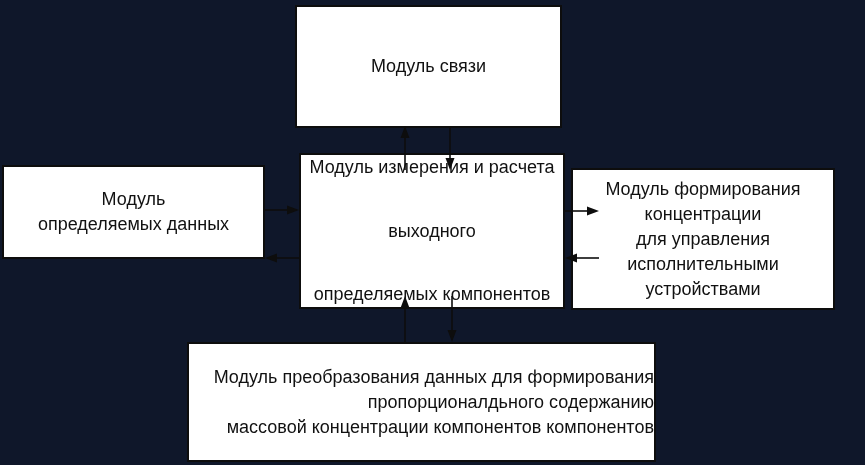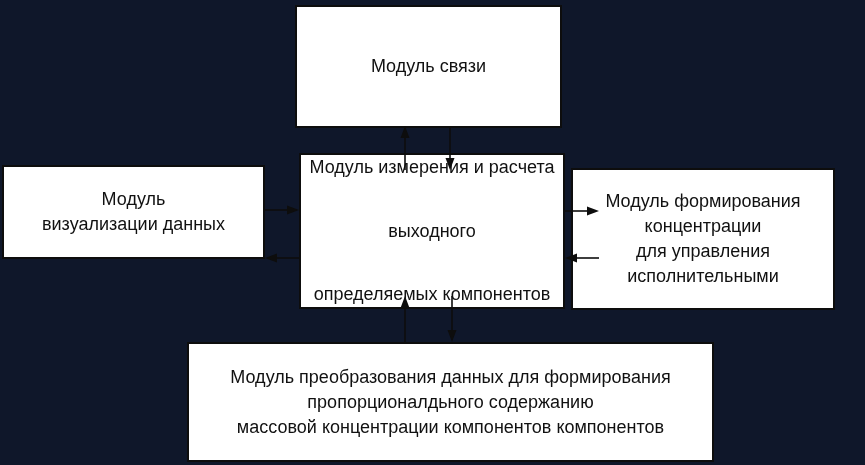--- a/index.html
+++ b/index.html
@@ -31,21 +31,21 @@
   .box .line {
     display: block;
     font-size: 18px;
     line-height: 25px;
     white-space: nowrap;
   }
   #box-communication { left: 295px; top: 5px;   width: 267px; height: 123px; }
   #box-visualization { left: 2px;   top: 165px; width: 263px; height: 94px; }
   #box-measurement   { left: 299px; top: 153px; width: 266px; height: 156px; justify-content: space-between; }
   #box-actuation     { left: 571px; top: 168px; width: 264px; height: 142px; }
-  #box-conversion    { left: 187px; top: 342px; width: 527px; height: 120px; }
+  #box-conversion    { left: 187px; top: 342px; width: 469px; height: 120px; align-items: flex-end; }
   #arrow-layer {
     position: absolute;
     left: 0;
     top: 0;
     width: 865px;
     height: 465px;
     pointer-events: none;
   }
   #arrow-layer line    { stroke: #0d0d0d; stroke-width: 1.6; }
   #arrow-layer polygon { fill: #0d0d0d; }
@@ -54,34 +54,35 @@
 <body>
 
 <div id="canvas">
 
   <div class="box" id="box-communication">
     <span class="line">Модуль связи</span>
   </div>
 
   <div class="box" id="box-visualization">
     <span class="line">Модуль</span>
-    <span class="line">визуализации данных</span>
+    <span class="line">определяемых данных</span>
   </div>
 
   <div class="box" id="box-measurement">
     <span class="line">Модуль измерения и расчета</span>
     <span class="line">выходного</span>
     <span class="line">определяемых компонентов</span>
   </div>
 
   <div class="box" id="box-actuation">
     <span class="line">Модуль формирования</span>
     <span class="line">концентрации</span>
     <span class="line">для управления</span>
     <span class="line">исполнительными</span>
+    <span class="line">устройствами</span>
   </div>
 
   <div class="box" id="box-conversion">
     <span class="line">Модуль преобразования данных для формирования</span>
     <span class="line">пропорционалдьного содержанию</span>
     <span class="line">массовой концентрации компонентов компонентов</span>
   </div>
 
   <svg id="arrow-layer" viewBox="0 0 865 465" xmlns="http://www.w3.org/2000/svg">
 

